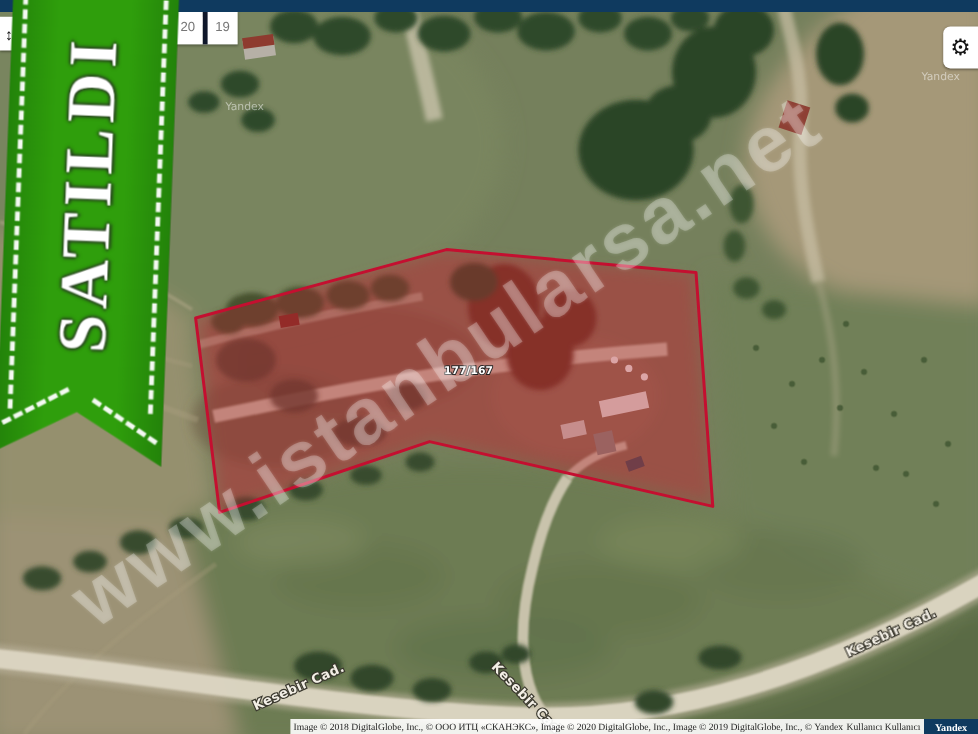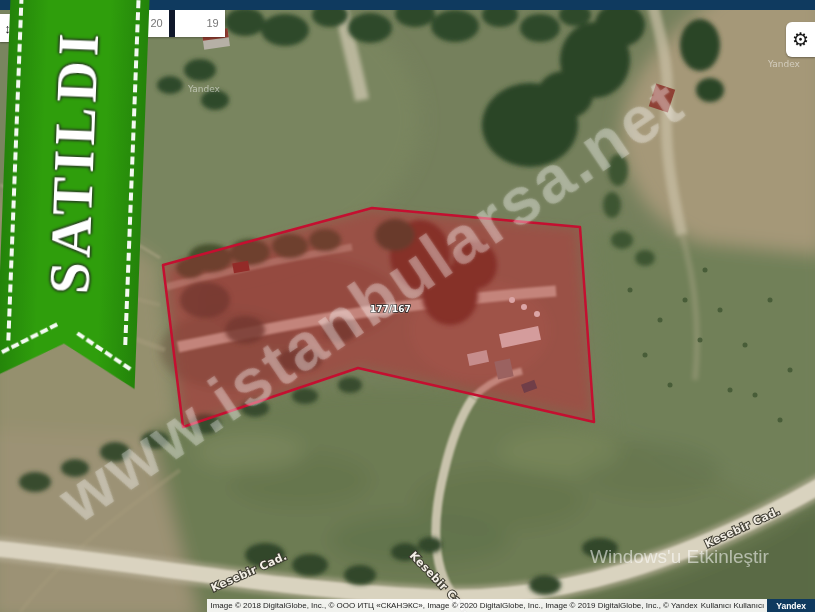--- a/index.html
+++ b/index.html
@@ -13,37 +13,37 @@
   .road-label{font:bold 11px "DejaVu Sans",sans-serif;fill:#f3efe6;
               stroke:#3a382e;stroke-width:2px;paint-order:stroke;letter-spacing:.3px;}
   .parcel-num{font:bold 9px "DejaVu Sans",sans-serif;fill:#ffffff;
               stroke:#222;stroke-width:1.6px;paint-order:stroke;}
   .yandex-small{font:9px "DejaVu Sans",sans-serif;fill:rgba(255,255,255,.5);}
 
   
   .top-bar{position:absolute;left:0;top:0;width:100%;height:10px;
            background:var(--top-bar-navy,#0f3a5f);z-index:5;}
   .attribution{position:absolute;right:0;bottom:0;height:13px;display:flex;
-               align-items:stretch;z-index:5;white-space:nowrap;}
+               align-items:stretch;z-index:5;white-space:nowrap;font-family:Liberation Serif, serif;}
   .attribution .credits{background:rgba(255,255,255,.9);color:#222;
                font-size:8px;display:flex;align-items:center;padding:0 3px;gap:3px;}
   .attribution .terms{color:#222;}
   .attribution .badge{background:var(--yandex-badge-navy,#0f3a5f);color:#fff;
                font-size:8.5px;font-weight:bold;display:flex;align-items:center;padding:0 9px;}
 
   
   .pan-btn{position:absolute;left:0;top:14px;width:15px;height:28px;background:#fff;
            border-radius:0 3px 3px 0;display:flex;align-items:center;justify-content:center;
            font-size:13px;font-weight:bold;color:#111;z-index:4;
            box-shadow:0 1px 2px rgba(0,0,0,.35);}
   .zoom-tiles{position:absolute;left:144px;top:9px;display:flex;z-index:4;
            box-shadow:0 1px 2px rgba(0,0,0,.3);align-items:flex-end;}
   .zoom-tiles .tile{width:25px;height:28px;background:#fff;color:#777;font-size:11px;
            display:flex;align-items:center;justify-content:center;}
-  .zoom-tiles .tile + .tile{border-left:6px solid #0f172a;padding-left:25px;}
+  .zoom-tiles .tile + .tile{border-left:4px solid #0f172a;}
   .gear-btn{position:absolute;right:0;top:22px;width:29px;height:35px;background:#fff;
            border-radius:6px 0 0 6px;display:flex;align-items:center;justify-content:center;
            font-size:19px;color:#161616;z-index:4;box-shadow:0 1px 2px rgba(0,0,0,.35);}
 
   
   .site-watermark{position:absolute;left:66px;top:468px;z-index:2;
            transform:rotate(-34deg);transform-origin:0 50%;
            font-size:66px;font-weight:bold;letter-spacing:3px;white-space:nowrap;
            color:rgba(255,255,255,.26);text-shadow:0 0 3px rgba(255,255,255,.18);}
 
@@ -251,21 +251,20 @@
       <text class="road-label" transform="translate(409,556) rotate(46)">Kesebir Cad.</text>
       <text class="road-label" transform="translate(707,548) rotate(-25)">Kesebir Cad.</text>
       <text class="yandex-small" x="188" y="92">Yandex</text>
       <text class="yandex-small" x="768" y="67">Yandex</text>
     </g>
   </svg>
 
   <div class="site-watermark">www.istanbularsa.net</div>
 
   <div class="win-activate">
-    <div class="t1">Windows'u Etkinleştir</div>
   </div>
 
   <div class="top-bar"></div>
 
   <div class="pan-btn">
     <span>↕</span>
   </div>
 
   <div class="zoom-tiles">
     <div class="tile">20</div>

